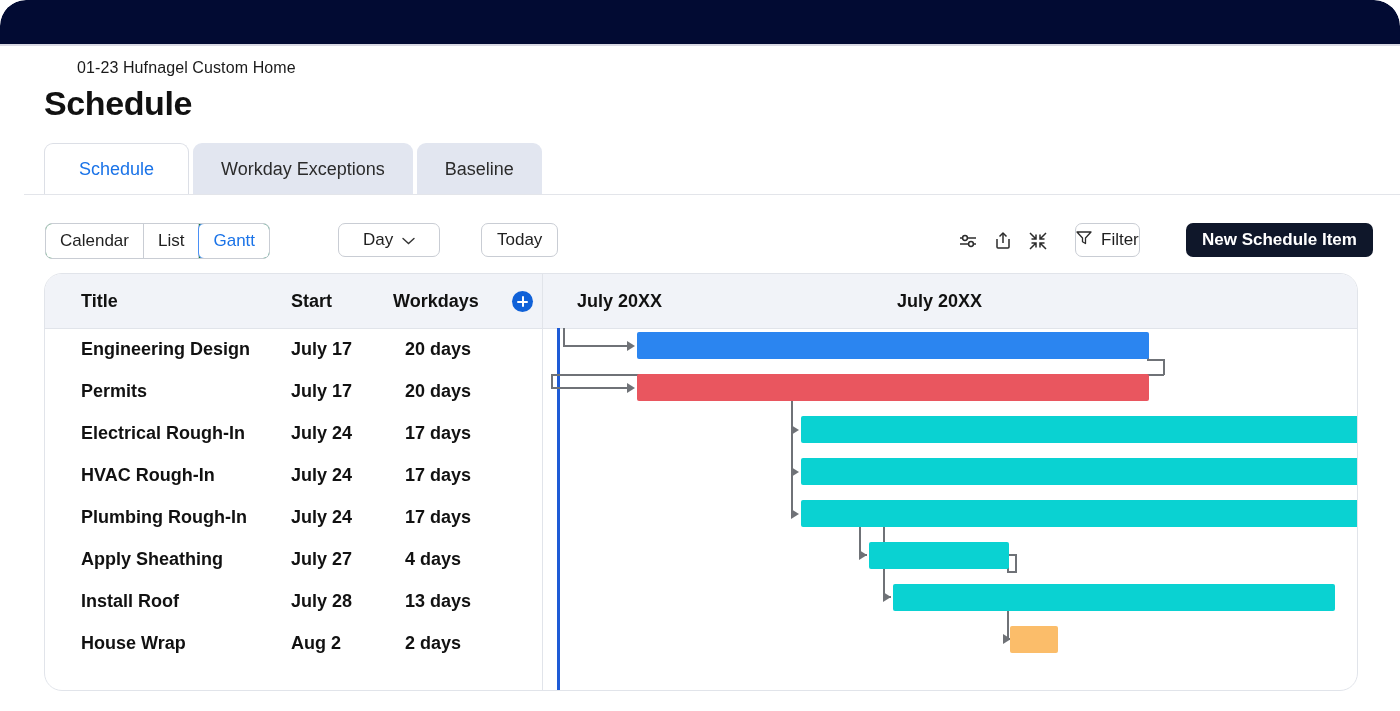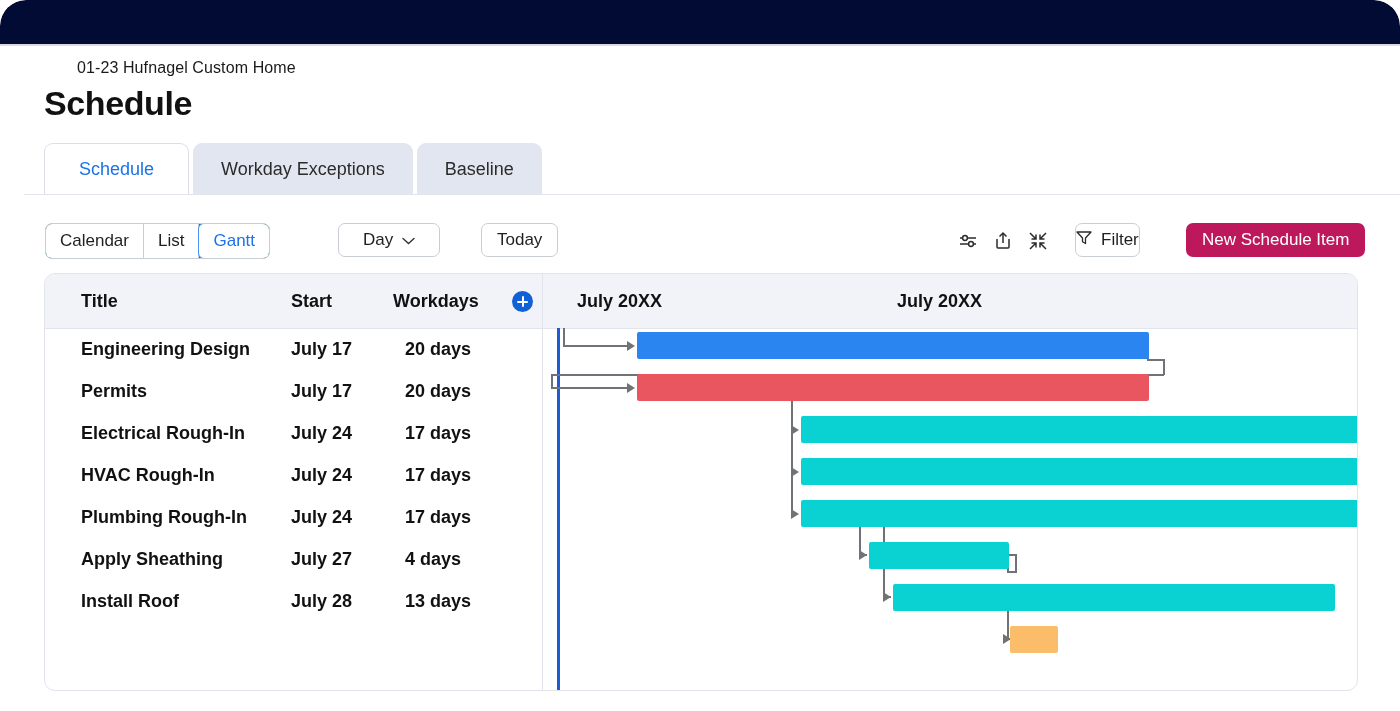--- a/index.html
+++ b/index.html
@@ -75,34 +75,34 @@
     border:1px solid #c9cdd4;border-radius:7px;background:#fff;
     display:flex;align-items:center;justify-content:center;gap:9px;
     font-size:17px;color:#1f1f1f;cursor:pointer;
   }
   #day-select{left:338px;top:223px;padding:0 24px;}
   #today-btn{left:436px;top:223px;padding:0 15px;margin-left:45px;}
   #filter-btn{left:1075px;top:223px;padding:0 0;}
   .primary-btn{
     position:absolute;left:1186px;top:223px;height:34px;
     padding:0 16px;box-sizing:border-box;
-    background:#be185d;color:#fff;border-radius:7px;
-    display:flex;align-items:center;font-size:17px;cursor:pointer;
+    background:#0f172a;color:#fff;border-radius:7px;
+    display:flex;align-items:center;font-size:17px;cursor:pointer;font-weight:bold;
   }
   .icon-btn{
     position:absolute;top:228px;width:26px;height:26px;
     display:flex;align-items:center;justify-content:center;cursor:pointer;
   }
   #settings-btn{left:955px;}
   #share-btn{left:990px;}
   #collapse-btn{left:1025px;}
   
   .grid{
     position:absolute;left:44px;top:273px;width:1312px;height:416px;
-    border:1px solid #e1e4ea;border-radius:11px;overflow:hidden;background:#fff;
+    border:1px solid #e1e4ea;border-radius:18px;overflow:hidden;background:#fff;
   }
   .grid-head{
     position:absolute;left:0;top:0;width:1312px;height:54px;
     background:#f1f3f8;border-bottom:1px solid #e1e4ea;
   }
   .hcell{
     position:absolute;top:0;height:54px;display:flex;align-items:center;
     font-size:18px;font-weight:bold;color:#111;
   }
   #head-title{left:36px;}
@@ -266,20 +266,25 @@
       <div class="row">
         <span class="c-title">Apply Sheathing</span>
         <span class="c-start">July 27</span>
         <span class="c-days">4 days</span>
       </div>
       <div class="row">
         <span class="c-title">Install Roof</span>
         <span class="c-start">July 28</span>
         <span class="c-days">13 days</span>
       </div>
+      <div class="row">
+        <span class="c-title">House Wrap</span>
+        <span class="c-start">Aug 2</span>
+        <span class="c-days">2 days</span>
+      </div>
     </div>
 
     <div class="gantt">
       <div class="today-line"></div>
 
       <div class="link v" style="left:20px;top:0;height:18px;"></div>
       <div class="link h" style="left:20px;top:17px;width:64px;"></div>
       <div class="arrow" style="left:84px;top:13px;"></div>
 
       <div class="link v" style="left:604px;top:18px;height:14px;"></div>

